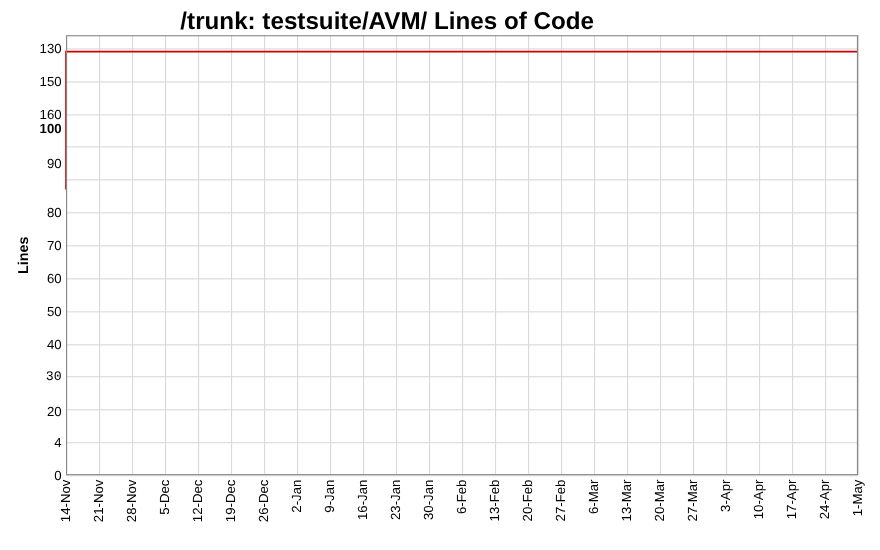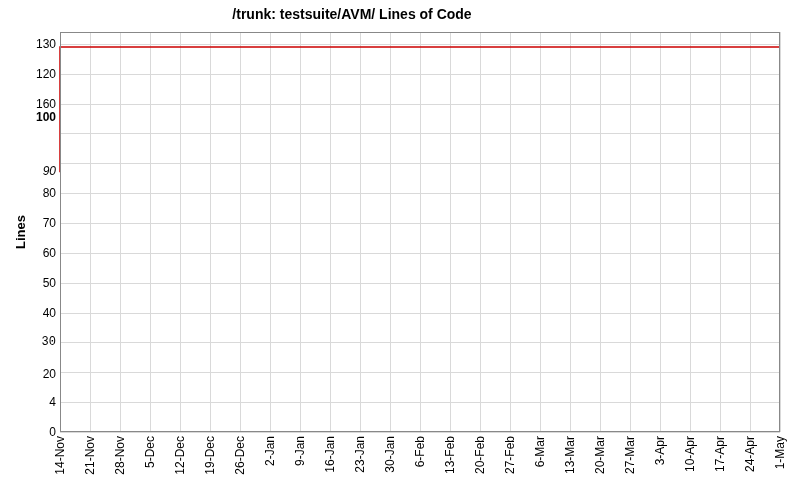--- a/index.html
+++ b/index.html
@@ -16,21 +16,21 @@
     width: 800px;
     height: 500px;
   }
   .title {
     position: absolute;
     top: 6px;
     left: 0;
     width: 704px;
     text-align: center;
     font-weight: bold;
-    font-size: 14px;
+    font-size: 22px;
   }
   .plot-area {
     position: absolute;
     left: 60px;
     top: 32px;
     width: 720px;   
     height: 400px;  
     box-sizing: border-box;
   }
   .plot-frame {
@@ -149,24 +149,24 @@
   <div id="yticks">
       <div class="ytick-label" style="top: 432px;">0</div>
       <div class="ytick-label" style="top: 402.149px;">4</div>
       <div class="ytick-label" style="top: 374px;">20</div>
       <div class="ytick-label" style="top: 342.448px; font-family: Liberation Mono, monospace;">30</div>
       <div class="ytick-label" style="top: 312.597px;">40</div>
       <div class="ytick-label" style="top: 282.746px;">50</div>
       <div class="ytick-label" style="top: 252.896px;">60</div>
       <div class="ytick-label" style="top: 223.045px;">70</div>
       <div class="ytick-label" style="top: 193.194px;">80</div>
-      <div class="ytick-label" style="top: 171px; font-style: italic;">90</div>
+      <div class="ytick-label" style="top: 149px;">90</div>
       <div class="ytick-label" style="top: 117px; font-weight: bold;">100</div>
       <div class="ytick-label" style="top: 103.642px;">160</div>
-      <div class="ytick-label" style="top: 73.791px;">120</div>
+      <div class="ytick-label" style="top: 73.791px;">150</div>
       <div class="ytick-label" style="top: 43.9403px;">130</div>
     </div>
   <div id="xticks">
       <div class="xtick-label" style="left: 60px;">14-Nov</div>
       <div class="xtick-label" style="left: 90px;">21-Nov</div>
       <div class="xtick-label" style="left: 120px;">28-Nov</div>
       <div class="xtick-label" style="left: 150px;">5-Dec</div>
       <div class="xtick-label" style="left: 180px;">12-Dec</div>
       <div class="xtick-label" style="left: 210px;">19-Dec</div>
       <div class="xtick-label" style="left: 240px;">26-Dec</div>

